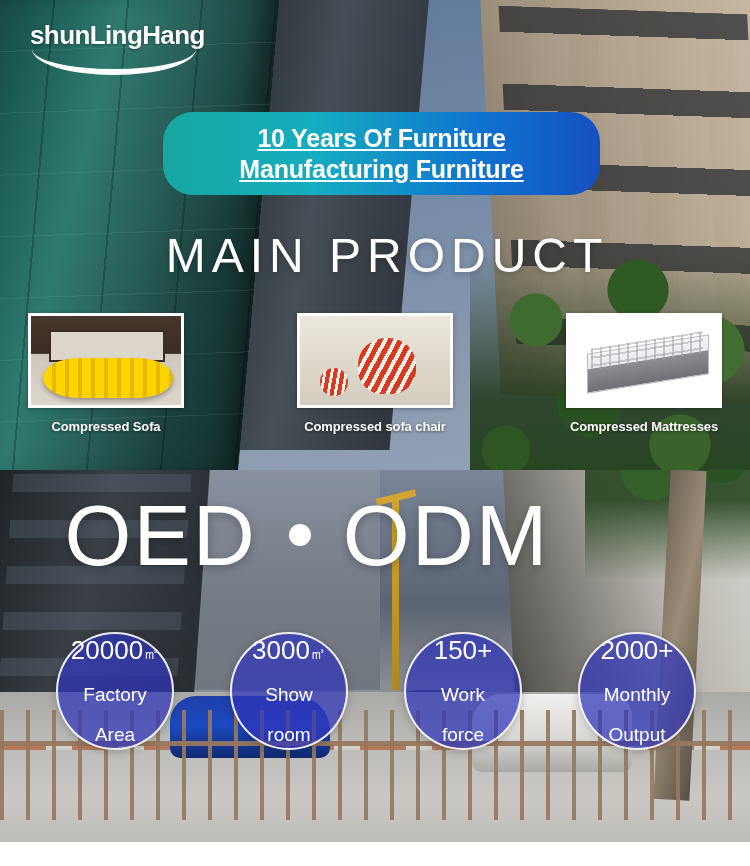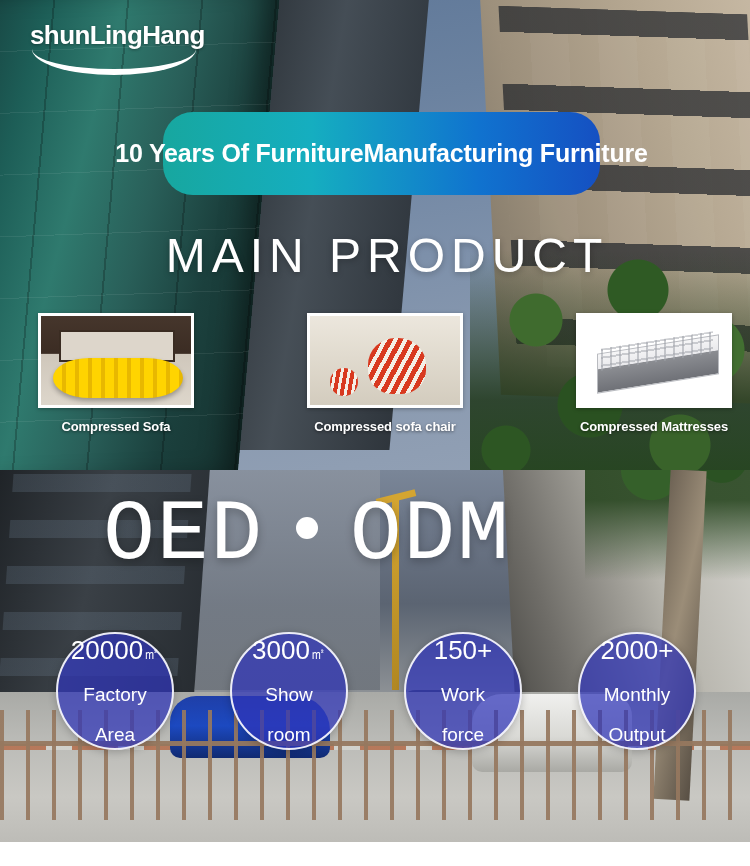--- a/index.html
+++ b/index.html
@@ -179,23 +179,24 @@
     border-bottom: 6px solid #fff;
     border-radius: 0 0 50% 50% / 0 0 100% 100%;
   }
 
   
   .banner {
     position: absolute; left: 163px; top: 112px;
     width: 437px; height: 83px;
     border-radius: 30px;
     background: linear-gradient(90deg, #17a79f 0%, #15aec0 34%, #1073cf 72%, #1550c2 100%);
-    display: flex; flex-direction: row;
+    display: flex; flex-direction: column;
     align-items: center; justify-content: center;
     color:#fff;
+    text-decoration:underline;
   }
   .banner-line {
     font-size: 25px;
     font-weight: 700;
     line-height: 1.22;
     letter-spacing: -0.2px;
     white-space: nowrap;
   }
 
   
@@ -205,21 +206,21 @@
     color:#fff;
     font-size: 48px;
     font-weight: 400;
     letter-spacing: 6px;
     line-height: 1;
     text-shadow: 0 2px 6px rgba(0,0,0,.25);
   }
 
   
   .products {
-    position:absolute; left:38px; top:313px; width:694px; height:130px;
+    position:absolute; left:28px; top:313px; width:694px; height:130px;
     display:flex; justify-content: space-between;
   }
   .product { width: 156px; }
   .product-frame {
     width:156px; height:95px;
     background:#fff;
     border: 3px solid #fff;
     box-shadow: 0 1px 4px rgba(0,0,0,.3);
     overflow:hidden;
     position:relative;
@@ -294,21 +295,20 @@
   .oed {
     position:absolute; left:0; top:492px; width:614px;
     text-align:center;
     color:#fff;
     font-size: 86px;
     font-weight: 400;
     line-height: 1;
     letter-spacing: 2px;
     text-shadow: 0 3px 10px rgba(0,0,0,.28);
     white-space: nowrap;
-    font-family: Liberation Mono, monospace;
   }
   .oed .dot {
     display:inline-block;
     vertical-align: 0.22em;
     width: 22px; height: 22px;
     border-radius: 50%;
     background:#fff;
     margin: 0 32px;
   }
 

